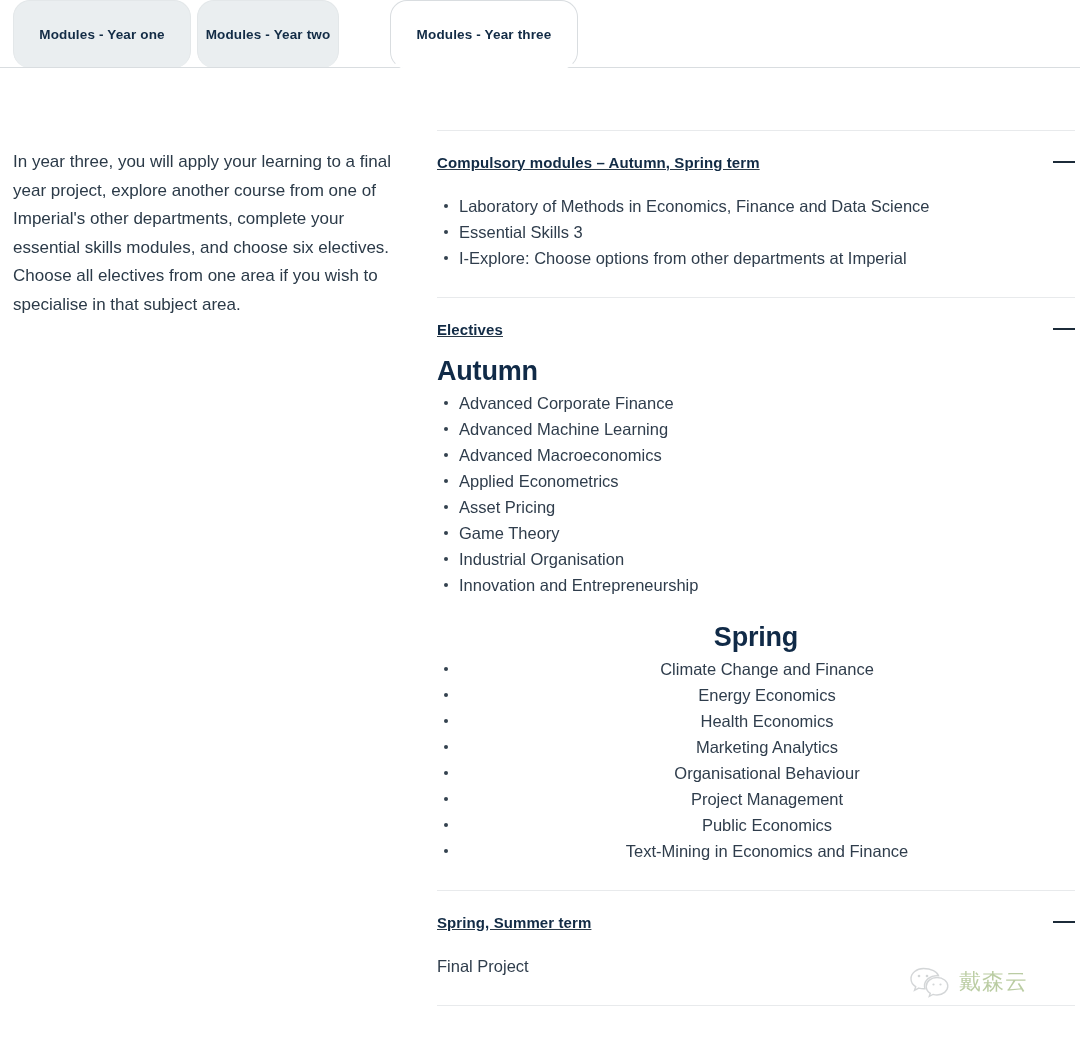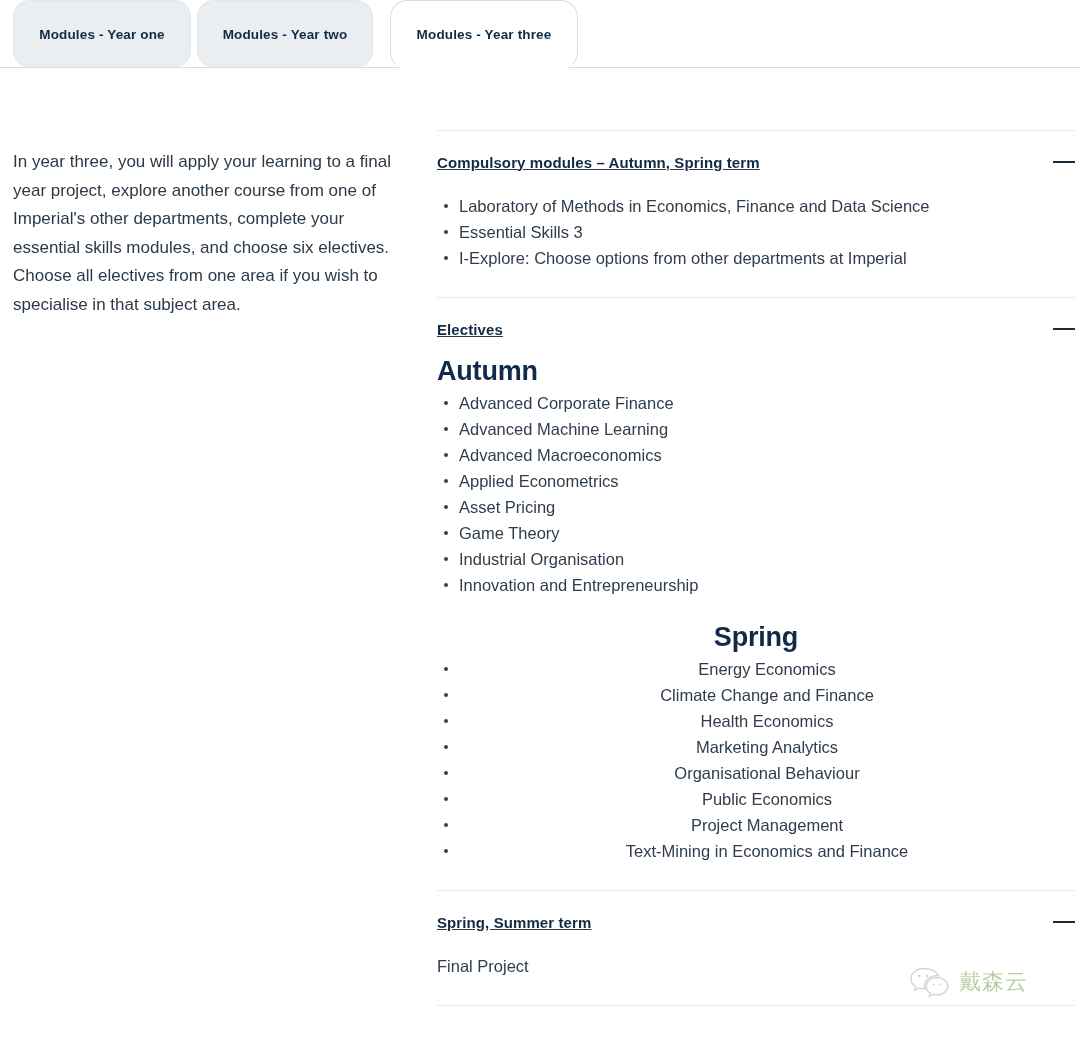--- a/index.html
+++ b/index.html
@@ -54,21 +54,21 @@
     border-bottom: none;
     box-shadow: 0 0 0 0 rgba(0,0,0,0);
   }
   .tab.active {
     background: #ffffff;
     border: 1px solid #d9dde0;
     border-bottom: 1px solid #ffffff;
     z-index: 3;
   }
   .tab-1 { left: 13px;  width: 178px; }
-  .tab-2 { left: 197px; width: 176px; }
+  .tab-2 { left: 197px; width: 142px; }
   .tab-3 { left: 390px; width: 188px; height: 69px; }
 
   
   .page {
     position: absolute;
     left: 0;
     top: 69px;
     width: 912px;
     height: 968px;
     padding-left: 21px;
@@ -257,27 +257,27 @@
             <li>Asset Pricing</li>
             <li>Game Theory</li>
             <li>Industrial Organisation</li>
             <li>Innovation and Entrepreneurship</li>
           </ul>
         </div>
 
         <div class="season-block last">
           <h3 class="season-heading">Spring</h3>
           <ul class="modlist">
+            <li>Climate Change and Finance</li>
             <li>Energy Economics</li>
-            <li>Climate Change and Finance</li>
             <li>Health Economics</li>
             <li>Marketing Analytics</li>
             <li>Organisational Behaviour</li>
+            <li>Project Management</li>
             <li>Public Economics</li>
-            <li>Project Management</li>
             <li>Text-Mining in Economics and Finance</li>
           </ul>
         </div>
 
       </div>
     </div>
 
     <div class="divider"></div>
 
     <div class="acc-section">

